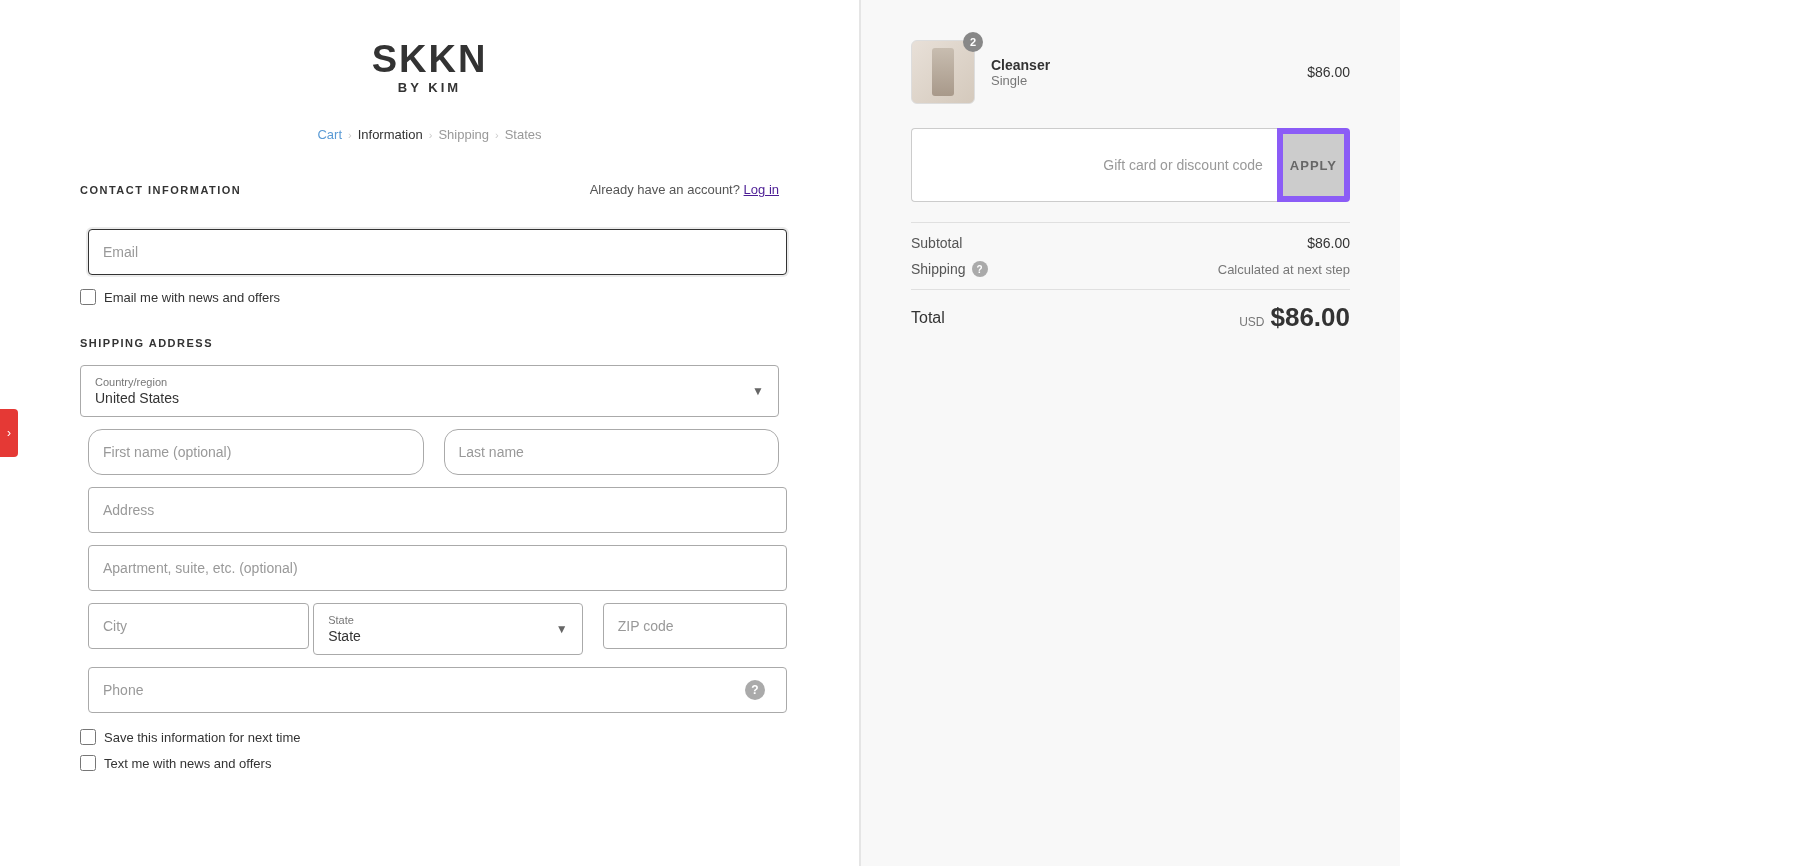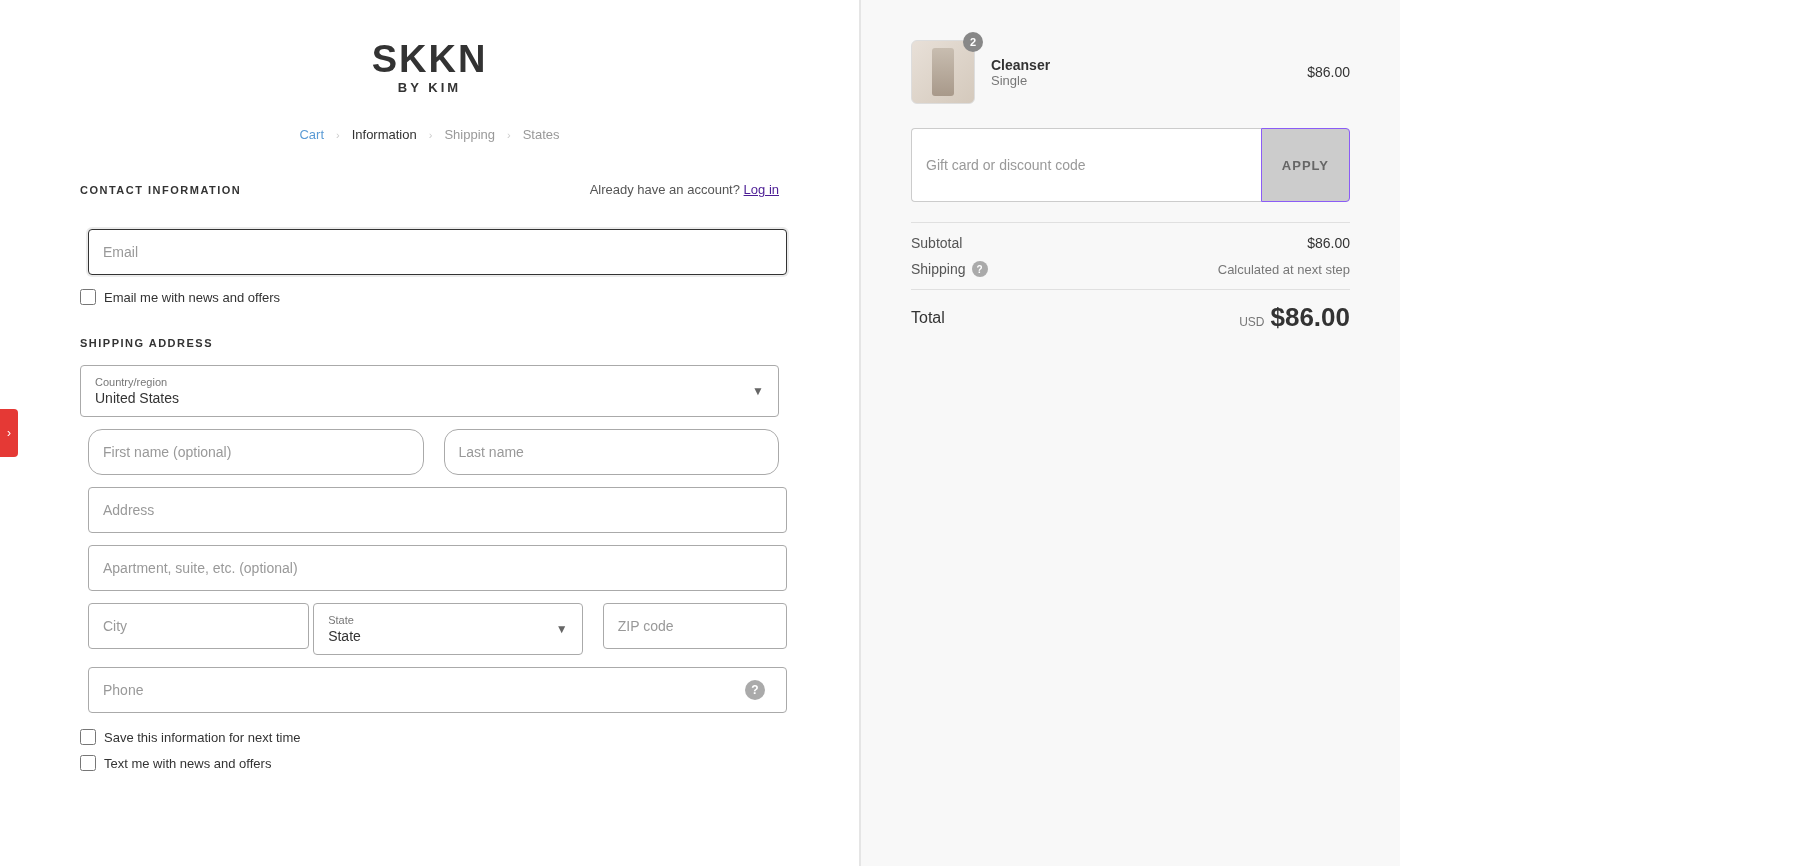--- a/index.html
+++ b/index.html
@@ -38,21 +38,21 @@
       font-size: 13px;
       font-weight: 600;
       letter-spacing: 3px;
       display: block;
       margin-top: 2px;
     }
     .breadcrumb {
       display: flex;
       align-items: center;
       justify-content: center;
-      gap: 12px;
+      gap: 6px;
       font-size: 13px;
       color: #999;
       margin-bottom: 40px;
     }
     .breadcrumb a {
       color: #5b9bd5;
       text-decoration: none;
     }
     .breadcrumb .active {
       color: #333;
@@ -310,30 +310,31 @@
     .discount-input {
       flex: 1;
       border: 1px solid #ccc;
       border-right: none;
       border-radius: 4px 0 0 4px;
       padding: 28px 14px;
       font-size: 14px;
       outline: none;
       background: #fff;
       color: #0f766e;
+      text-align: right;
     }
     .discount-input::placeholder {
       color: #999;
     }
     .apply-btn {
       background: #ccc;
       color: #666;
-      border: 1px solid #8b5cf6;
+      border: 6px solid #8b5cf6;
       border-radius: 0 4px 4px 0;
-      padding: 12px 20px;
+      padding: 12px 7px;
       font-size: 13px;
       font-weight: 700;
       letter-spacing: 1px;
       cursor: pointer;
       text-transform: uppercase;
     }
     .summary-divider {
       border: none;
       border-top: 1px solid #e0e0e0;
       margin: 8px 0 12px 0;

